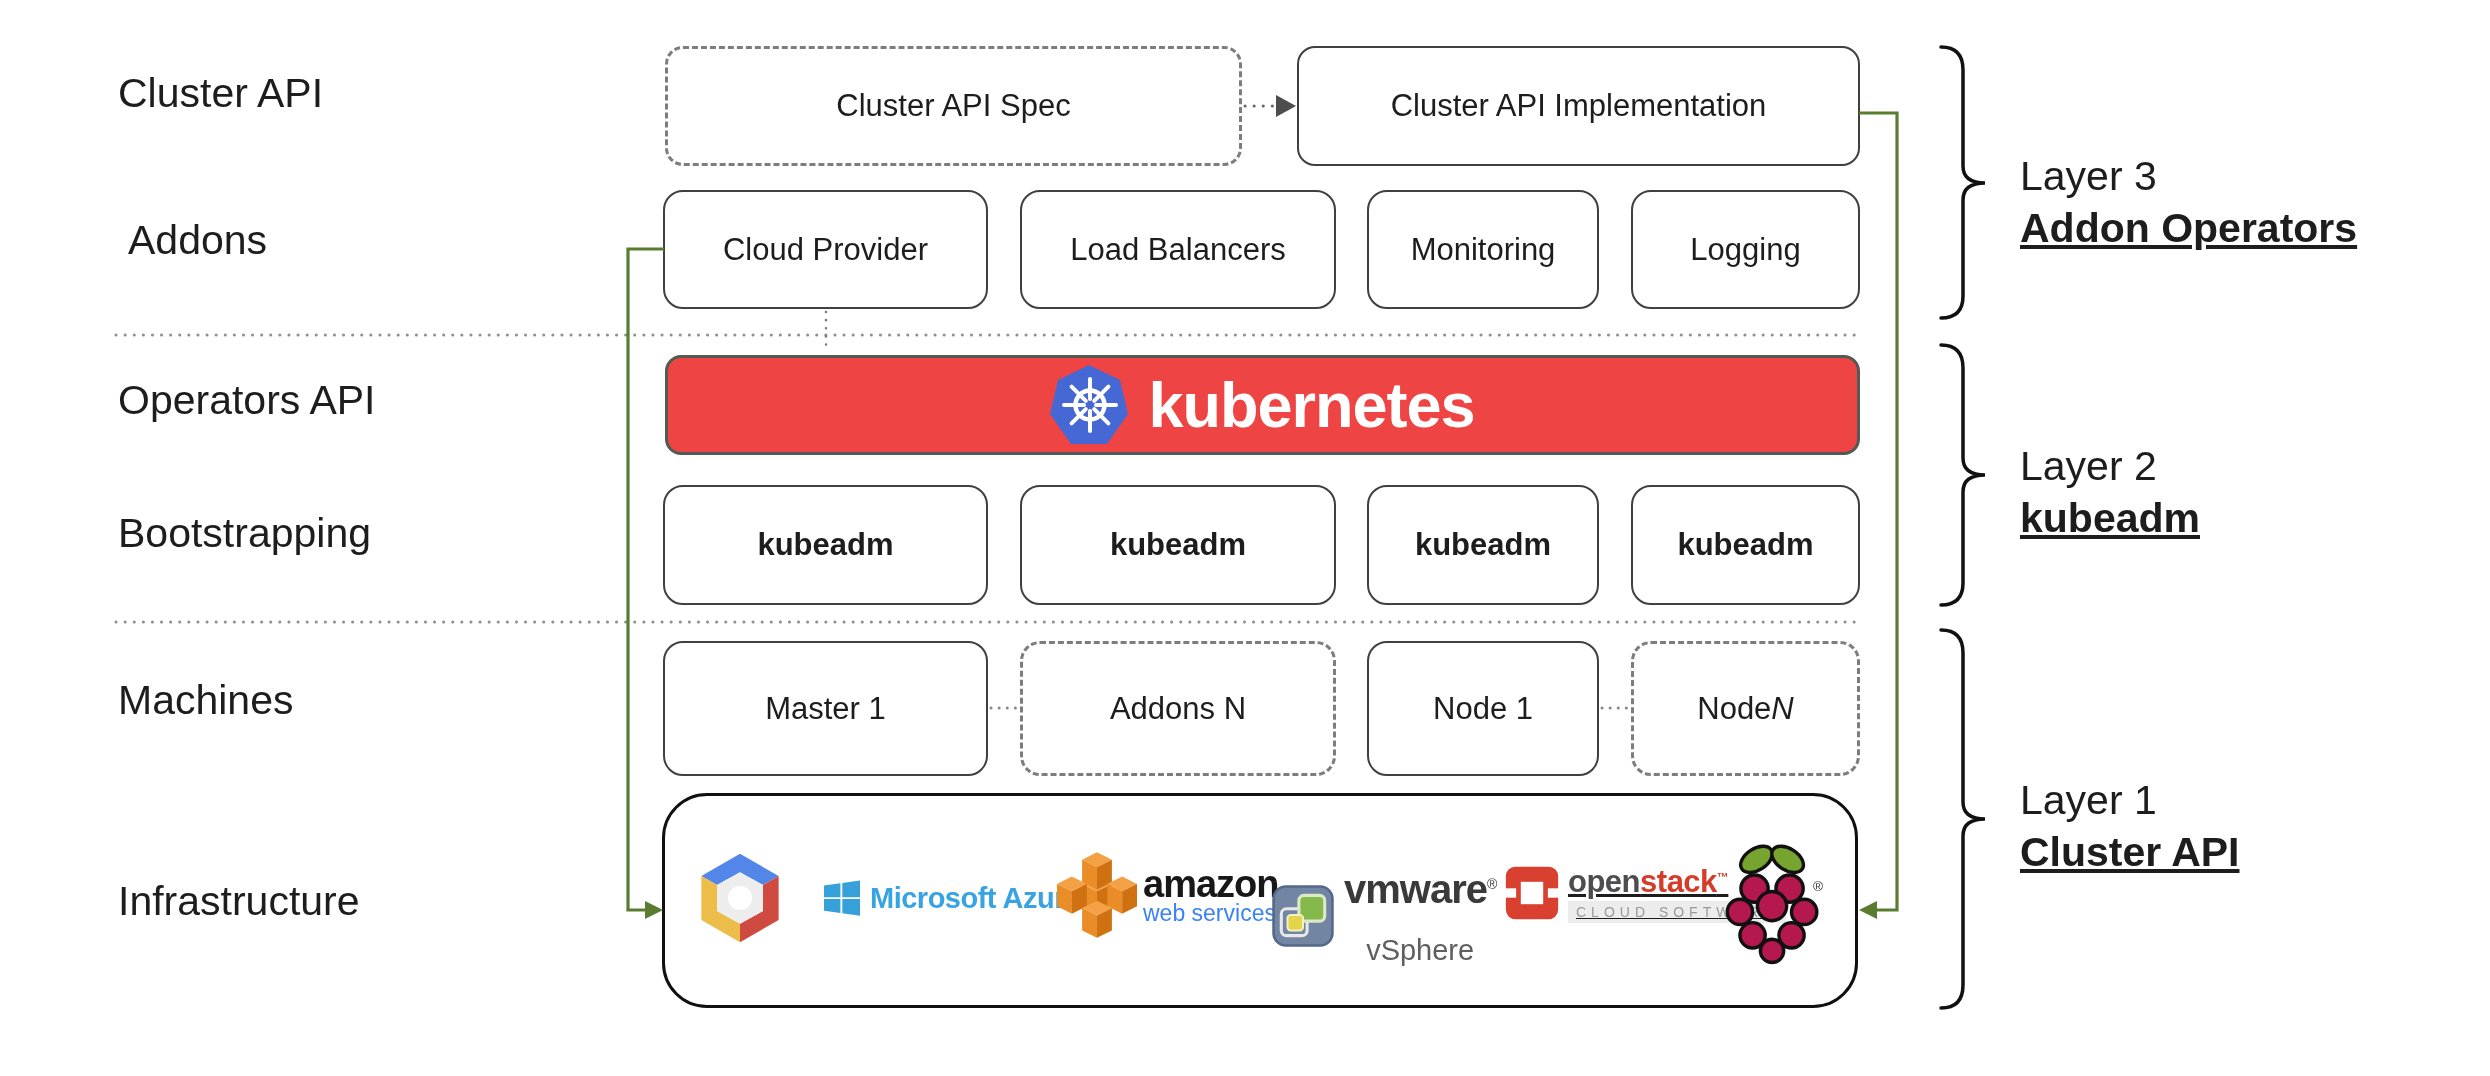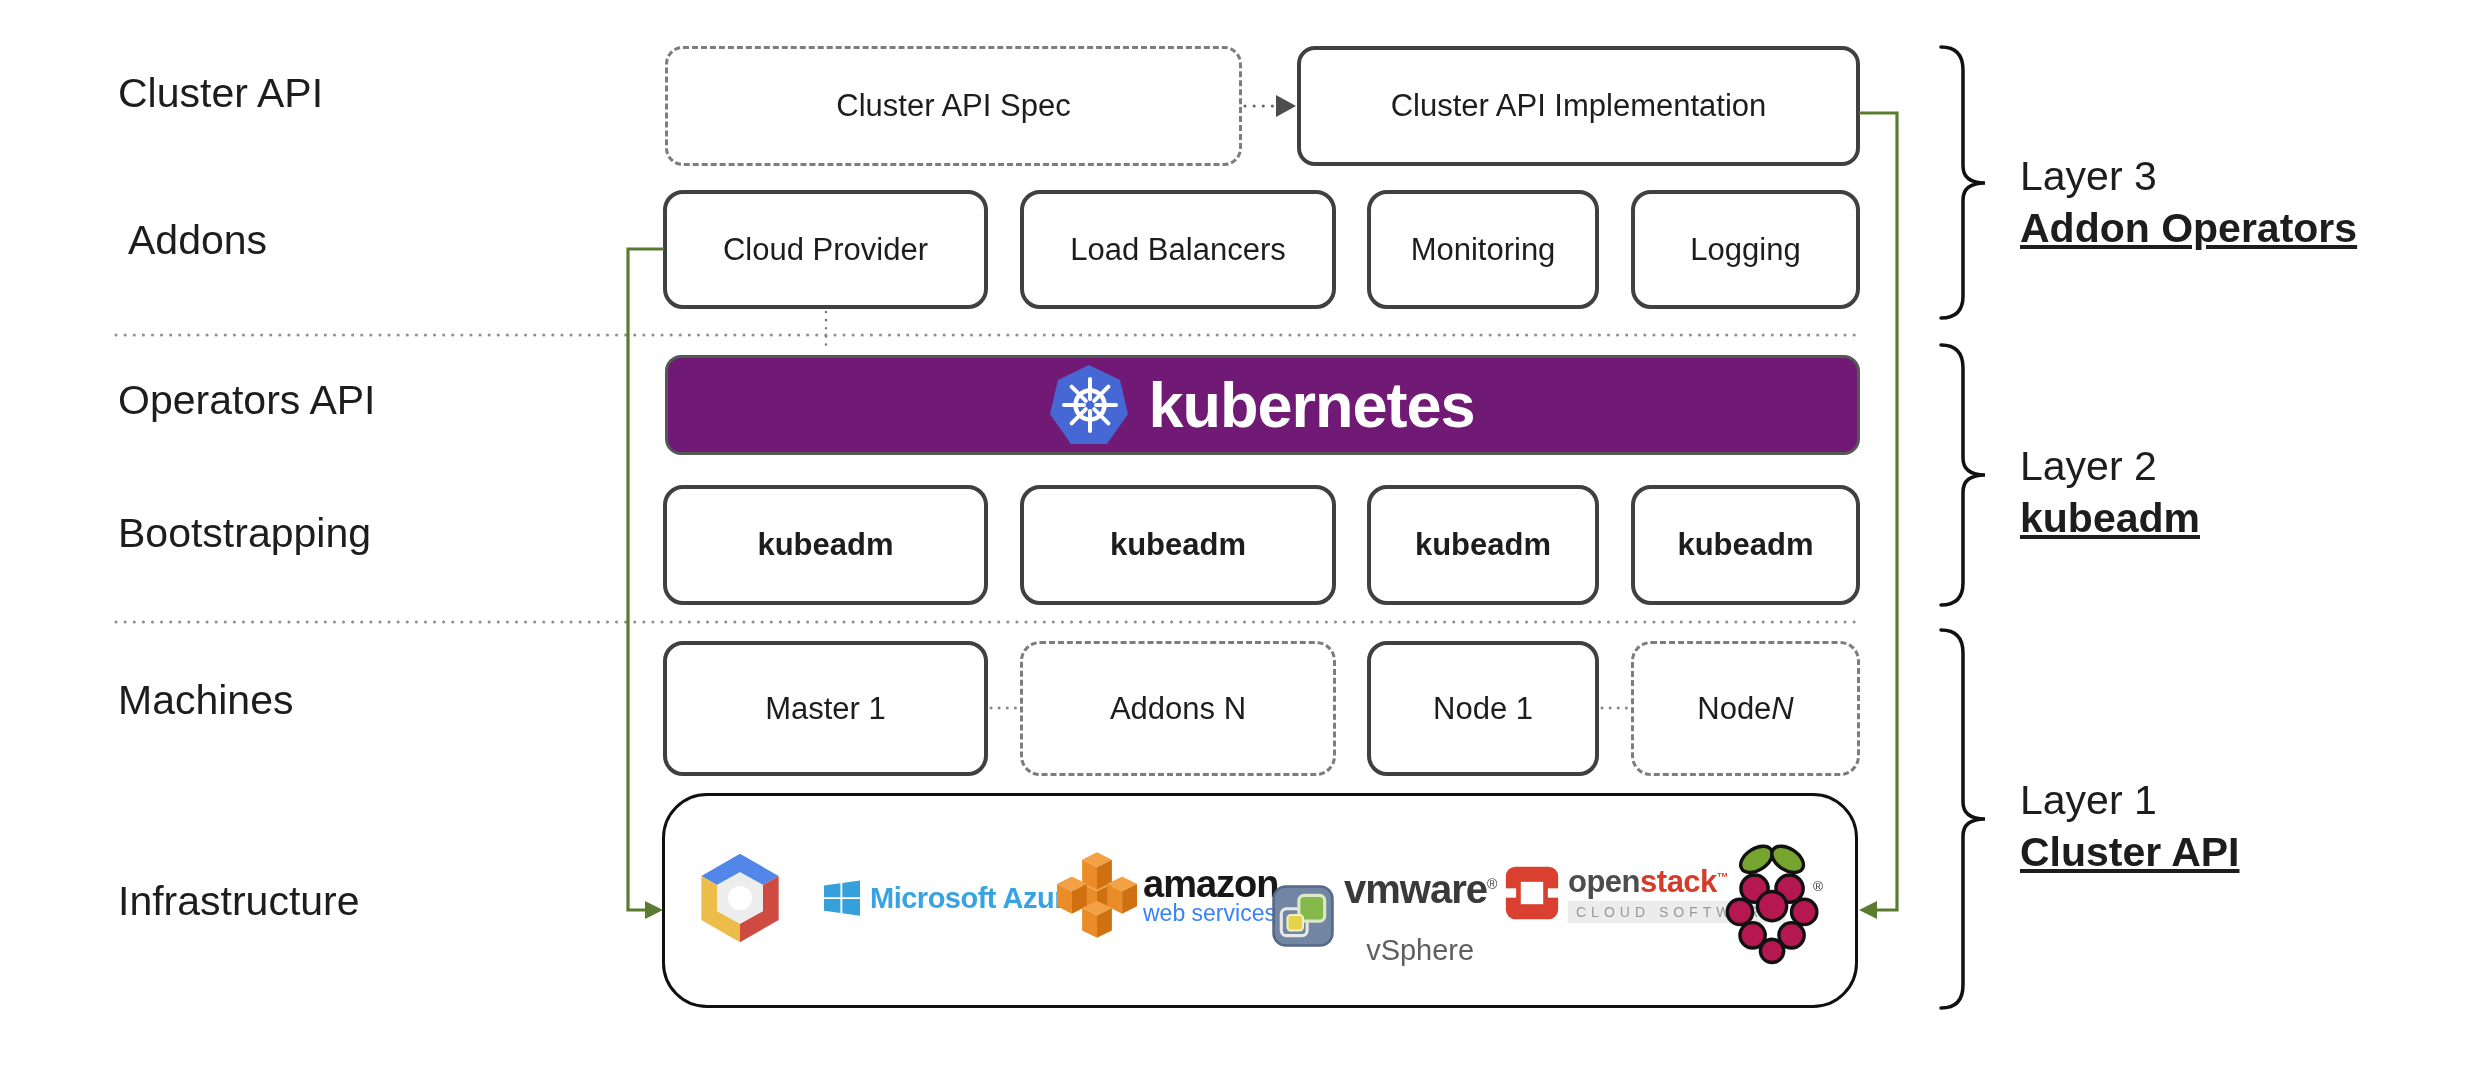--- a/index.html
+++ b/index.html
@@ -1,48 +1,48 @@
 <!DOCTYPE html>
 <html><head>
 <meta charset="utf-8">
 <style>
   html,body{margin:0;padding:0;background:#ffffff;}
   #canvas{position:relative;width:2490px;height:1076px;background:#ffffff;overflow:hidden;
           font-family:"Liberation Sans",sans-serif;color:#1d1d1d;padding-left:19px;}
   
   .rowlabel{position:absolute;font-size:41px;color:#1d1d1d;transform:translateY(-50%);white-space:nowrap;}
   
-  .box{position:absolute;background:#ffffff;border:4px solid #404040;border-radius:20px;
+  .box{position:absolute;background:#ffffff;border:2px solid #404040;border-radius:20px;
        display:flex;align-items:center;justify-content:center;font-size:31px;color:#1d1d1d;
        text-align:center;white-space:nowrap;box-sizing:border-box;z-index:2;}
   .box.dashed{border:3px dashed #7d7d7d;}
   .box.bold{font-weight:bold;}
   .suffix{font-style:italic;}
   
-  #k8s-banner{position:absolute;left:665px;top:355px;width:1195px;height:100px;background:#701a75;
+  #k8s-banner{position:absolute;left:665px;top:355px;width:1195px;height:100px;background:#ef4444;
       border:3px solid #535953;border-radius:16px;display:flex;align-items:center;justify-content:center;
       gap:18px;z-index:2;box-sizing:border-box;}
   #k8s-banner .wordmark{color:#ffffff;font-size:63px;font-weight:bold;letter-spacing:-1px;}
   
   #infra-box{position:absolute;left:662px;top:793px;width:1196px;height:215px;background:#ffffff;
       border:3.5px solid #101010;border-radius:45px;z-index:1;box-sizing:border-box;}
   
   .layerlabel{position:absolute;left:2020px;font-size:41px;line-height:52px;white-space:nowrap;z-index:2;}
   .layerlabel .l2{font-weight:bold;text-decoration:underline;}
   
   .lockup{position:absolute;display:flex;align-items:center;z-index:3;}
   #azure-lockup .az-text{font-size:29px;font-weight:600;color:#38a3e3;margin-left:10px;letter-spacing:-0.5px;}
   #aws-lockup .aws-col{margin-left:6px;display:flex;flex-direction:column;align-items:flex-start;}
   #aws-lockup .aws-main{font-size:38px;font-weight:bold;color:#181818;line-height:34px;letter-spacing:-1px;}
   #aws-lockup .aws-sub{font-size:23px;color:#3b82f6;line-height:24px;}
   #vmware-lockup .vm-col{margin-left:10px;display:flex;flex-direction:column;align-items:center;}
   #vmware-lockup .vm-main{font-size:40px;font-weight:bold;color:#3a3a3a;line-height:36px;letter-spacing:-1px;}
   #vmware-lockup .vm-reg{font-size:14px;vertical-align:super;color:#3a3a3a;font-weight:normal;}
   #vmware-lockup .vm-sub{font-size:29px;color:#5f5f5f;line-height:30px;margin-top:28px;}
-  #openstack-lockup .os-col{margin-left:8px;display:flex;flex-direction:column;align-items:flex-start;}
+  #openstack-lockup .os-col{margin-left:8px;display:flex;flex-direction:column;align-items:flex-start;text-decoration:underline;}
   #openstack-lockup .os-main{font-size:31px;font-weight:bold;line-height:30px;letter-spacing:-0.5px;}
   #openstack-lockup .os-open{color:#4d4d4f;}
   #openstack-lockup .os-stack{color:#d53c2a;}
   #openstack-lockup .os-tm{font-size:12px;color:#d53c2a;vertical-align:super;}
   #openstack-lockup .os-band{margin-top:4px;background:#ececec;color:#97999b;font-size:14px;
        letter-spacing:5px;padding:3px 8px;line-height:16px;}
   svg{display:block;}
   #overlay{position:absolute;left:0;top:0;z-index:4;pointer-events:none;}
 </style>
 </head>

